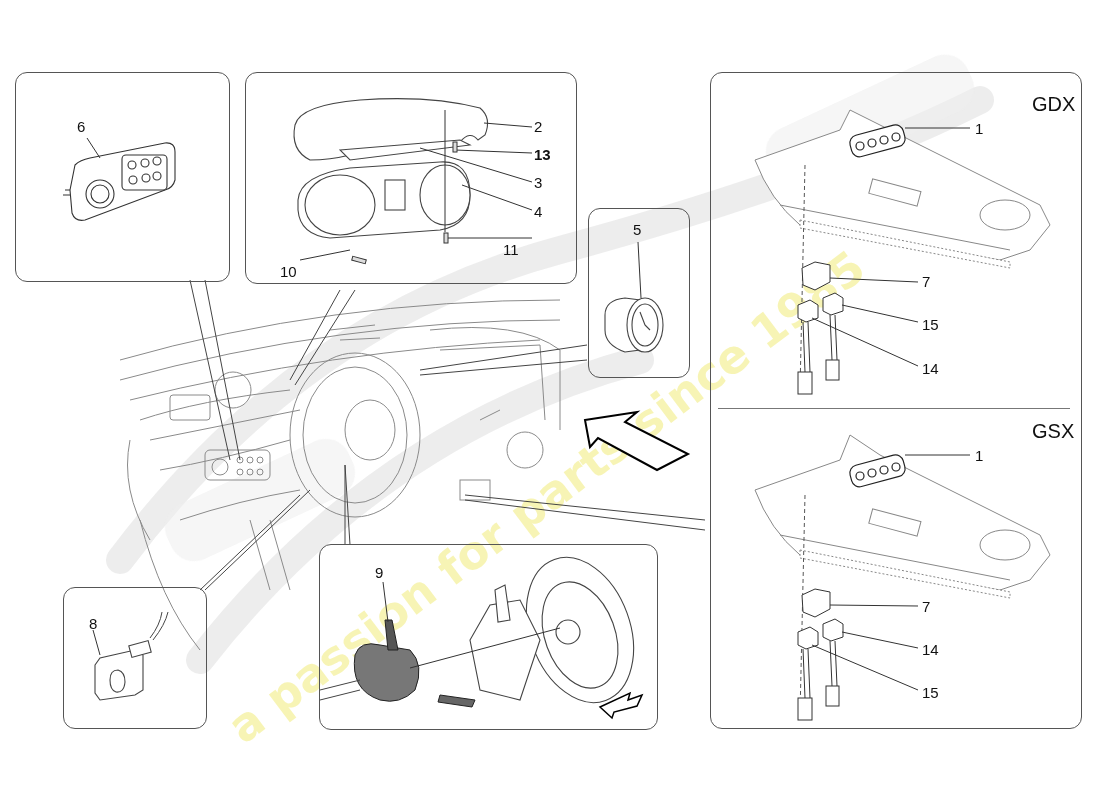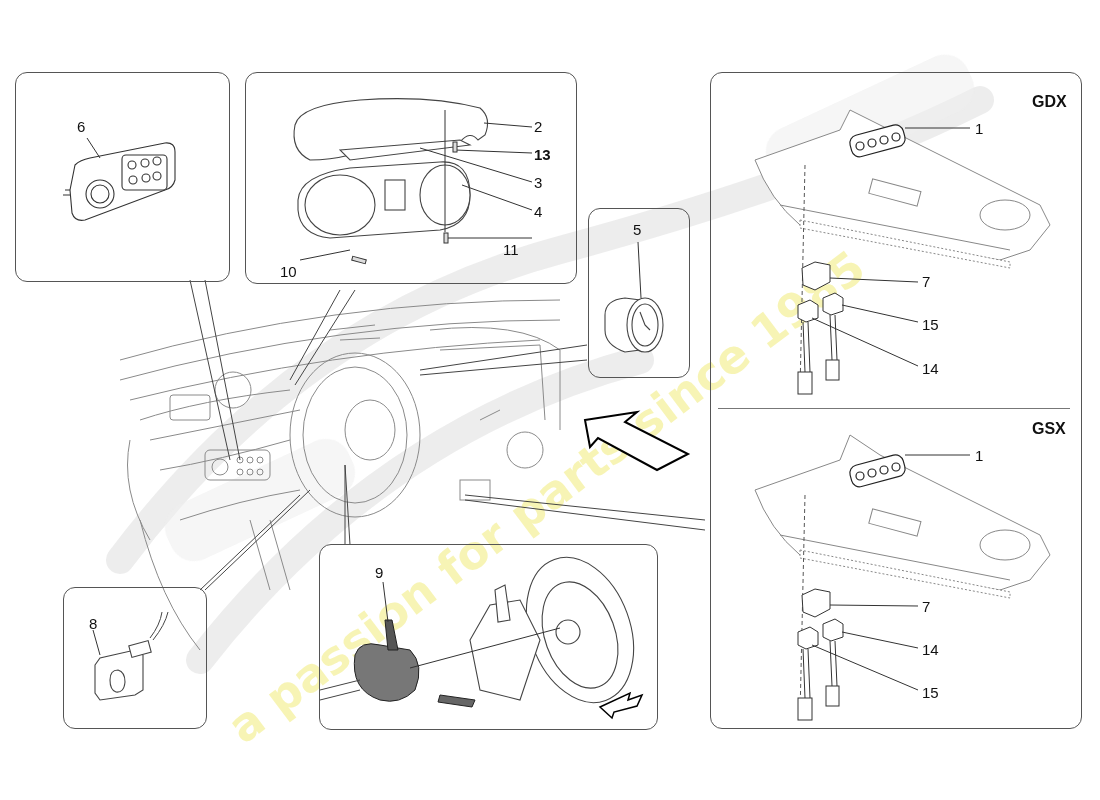--- a/index.html
+++ b/index.html
@@ -1,21 +1,21 @@
 <!DOCTYPE html>
 <html><head>
 <meta charset="utf-8">
 <style>
   html, body { margin: 0; padding: 0; background: #ffffff; }
   body { width: 1100px; height: 800px; position: relative; overflow: hidden;
          font-family: "Liberation Sans", sans-serif; color: #111; }
   .canvas { position: absolute; left: 0; top: 0; width: 1100px; height: 800px; }
   .panel { position: absolute; border: 1.2px solid #555; border-radius: 12px; background: rgba(255,255,255,0.0); }
   .label { position: absolute; font-size: 15px; color: #111; line-height: 1; }
-  .variant { position: absolute; font-size: 16px; font-weight: bold; color: #111; }
+  .variant { position: absolute; font-size: 20px; font-weight: normal; color: #111; }
   svg { position: absolute; left: 0; top: 0; }
   .wm-text { position: absolute; font-family: "DejaVu Sans", sans-serif; color: rgba(240,235,120,0.55);
              font-size: 46px; font-weight: bold; white-space: nowrap; transform-origin: left bottom; }
 </style>
 </head>
 <body>
 
 <div class="canvas">
 
   <svg width="1100" height="800">

